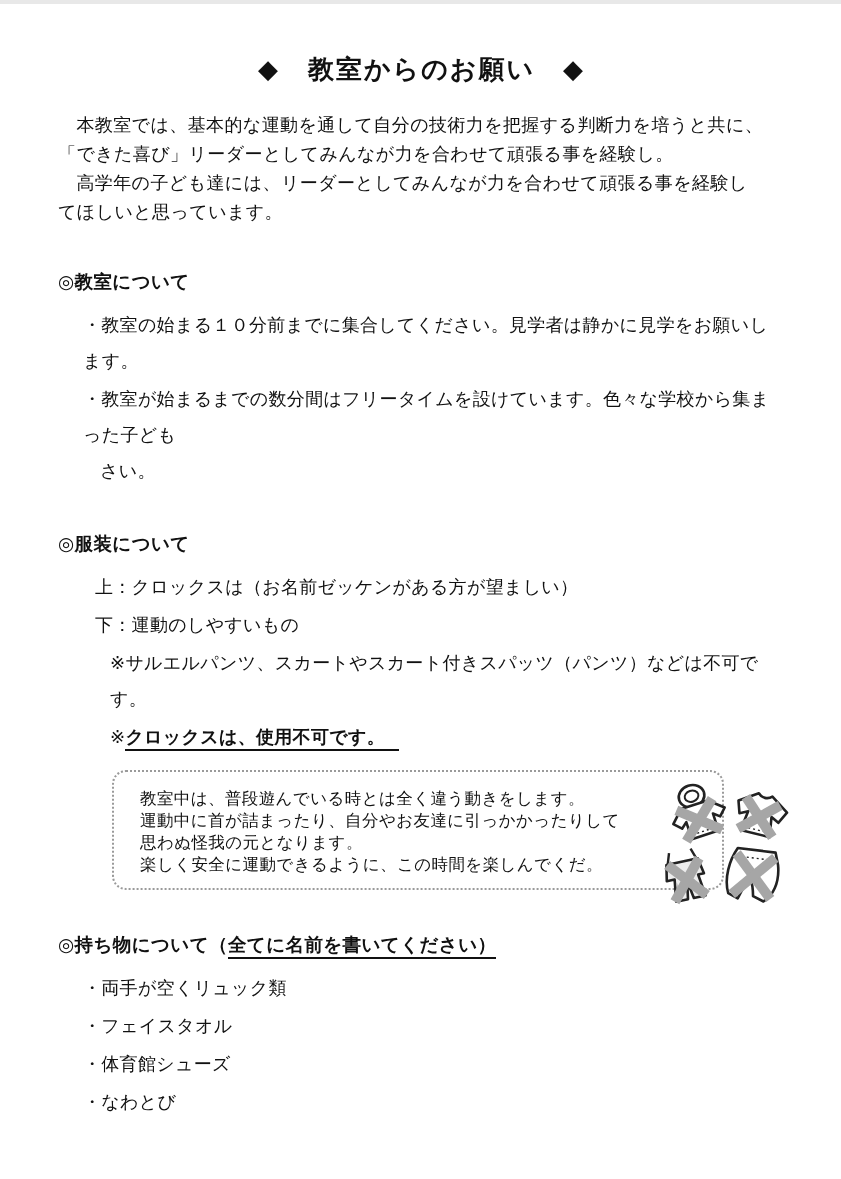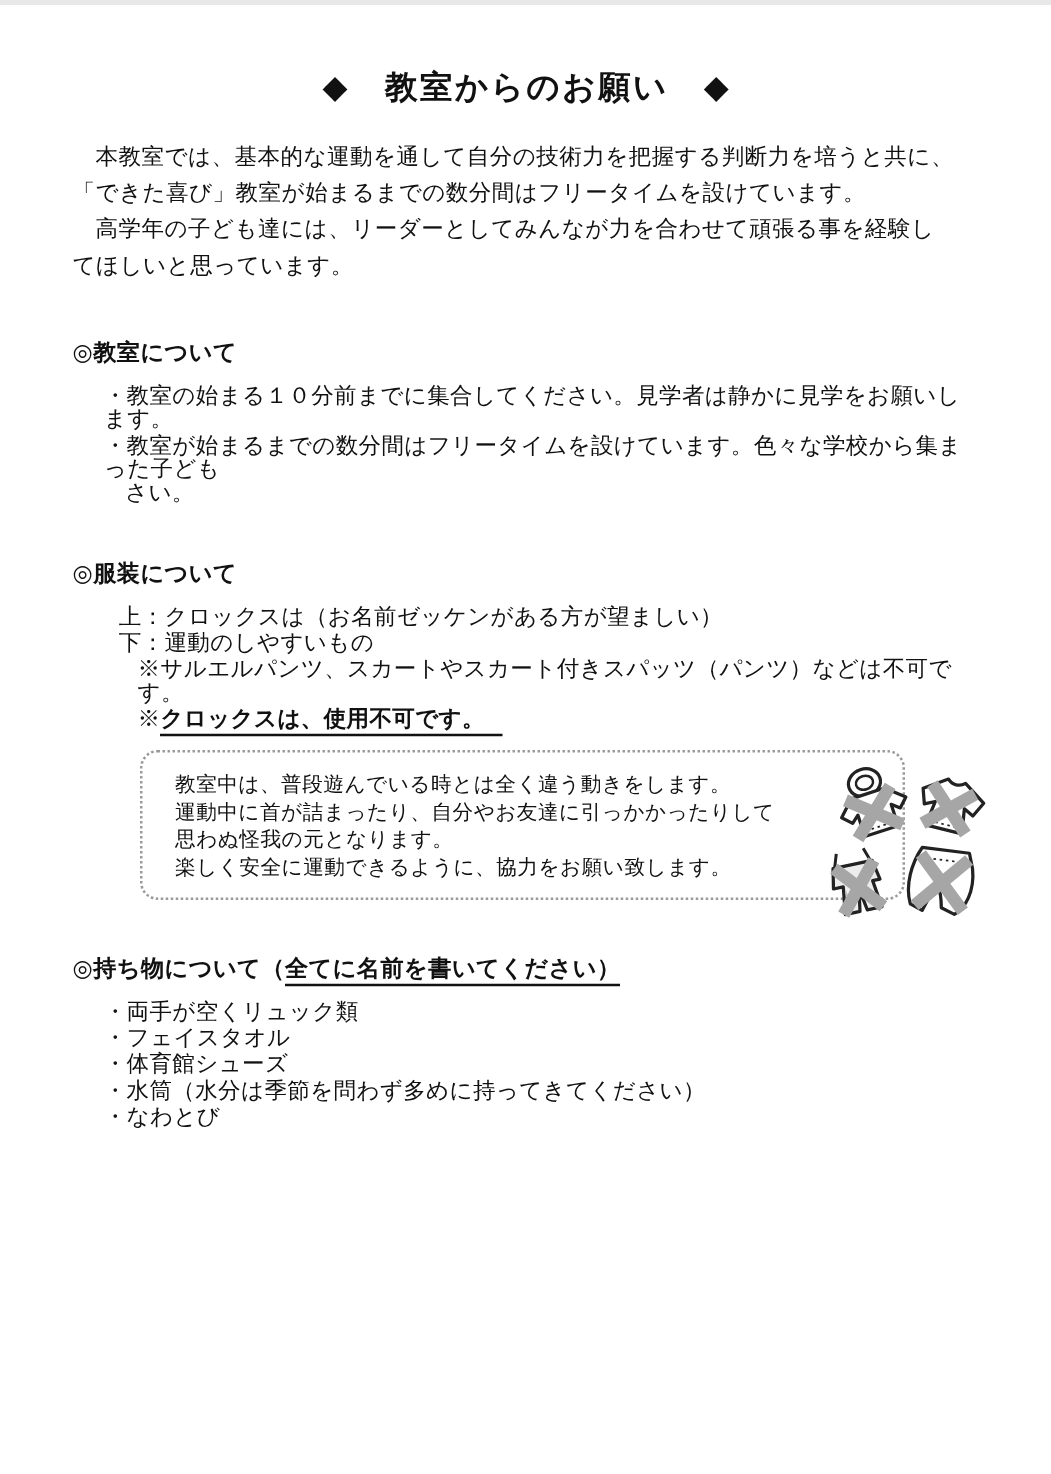--- a/index.html
+++ b/index.html
@@ -26,21 +26,21 @@
     font-size:18px;
     line-height:29px;
     letter-spacing:0.4px;
   }
   .sec-heading {
     margin:42px 0 0 0;
     font-size:18.5px;
     font-weight:700;
     letter-spacing:0.4px;
   }
-  .list { margin-top:13px; font-size:18px; line-height:19px; letter-spacing:0.3px;font-family:Liberation Serif, serif; }
+  .list { margin-top:13px; font-size:18px; line-height:36px; letter-spacing:0.3px; }
   .bullet { padding-left:25px; margin-top:2px; }
   .bullet .cont { padding-left:17px; }
   .clothes-line { padding-left:37px; margin-top:2px; }
   .note-line { padding-left:52px; margin-top:2px; }
   .ul-bold {
     font-weight:700;
     border-bottom:2px solid #111;
     padding-right:14px;
     padding-bottom:2px;
   }
@@ -67,21 +67,21 @@
 </style>
 </head>
 <body>
 
 <div class="page">
 
   <h1 class="title">◆　教室からのお願い　◆</h1>
 
   <div class="intro">
     <div>　本教室では、基本的な運動を通して自分の技術力を把握する判断力を培うと共に、</div>
-    <div>「できた喜び」教室が始まるまでの数分間はフリータイムを設けています。</div>
+    <div>「できた喜び」リーダーとしてみんなが力を合わせて頑張る事を経験し。</div>
     <div>　高学年の子ども達には、リーダーとしてみんなが力を合わせて頑張る事を経験し</div>
     <div>てほしいと思っています。</div>
   </div>
 
   <h2 class="sec-heading">◎教室について</h2>
   <div class="list">
     <div class="bullet">・教室の始まる１０分前までに集合してください。見学者は静かに見学をお願いします。</div>
     <div class="bullet">
       <div>・教室が始まるまでの数分間はフリータイムを設けています。色々な学校から集まった子ども</div>
       <div class="cont">さい。</div>
@@ -94,21 +94,21 @@
     <div class="clothes-line">下：運動のしやすいもの</div>
     <div class="note-line">※サルエルパンツ、スカートやスカート付きスパッツ（パンツ）などは不可です。</div>
     <div class="note-line"><span>※</span><span class="ul-bold">クロックスは、使用不可です。</span></div>
   </div>
 
   <div class="box-wrap">
     <div class="dotted-box">
       <div>教室中は、普段遊んでいる時とは全く違う動きをします。</div>
       <div>運動中に首が詰まったり、自分やお友達に引っかかったりして</div>
       <div>思わぬ怪我の元となります。</div>
-      <div>楽しく安全に運動できるように、協力をお願い致します。</div>
+      <div>楽しく安全に運動できるように、この時間を楽しんでくだ。</div>
     </div>
 
     <svg class="clothes-svg" viewBox="0 0 152 128">
 
       <g transform="translate(14,24) rotate(-18)">
         <ellipse cx="28" cy="3" rx="13" ry="11" fill="#fff" stroke="#222" stroke-width="2.6"></ellipse>
         <ellipse cx="28" cy="3" rx="7" ry="5.5" fill="#fff" stroke="#222" stroke-width="2"></ellipse>
         <path d="M14 12 L2 24 L9 31 L15 26 L15 44 L43 44 L43 26 L49 31 L56 24 L42 12 Z" fill="#fff" stroke="#222" stroke-width="2.6" stroke-linejoin="round"></path>
         <path d="M17 40 H41" stroke="#222" stroke-width="1.4" stroke-dasharray="2 3" fill="none"></path>
         <g stroke="#a6a6a6" stroke-width="10" stroke-linecap="square">
@@ -145,18 +145,17 @@
         </g>
       </g>
     </svg>
   </div>
 
   <h2 class="sec-heading"><span>◎持ち物について（</span><span class="ul">全てに名前を書いてください）</span></h2>
   <div class="list">
     <div class="bullet">・両手が空くリュック類</div>
     <div class="bullet">・フェイスタオル</div>
     <div class="bullet">・体育館シューズ</div>
-    <div class="bullet">・水筒（水分は季節を問わず多めに持ってきてください）</div>
     <div class="bullet">・なわとび</div>
   </div>
 
 
 </div>
 
 </body></html>

